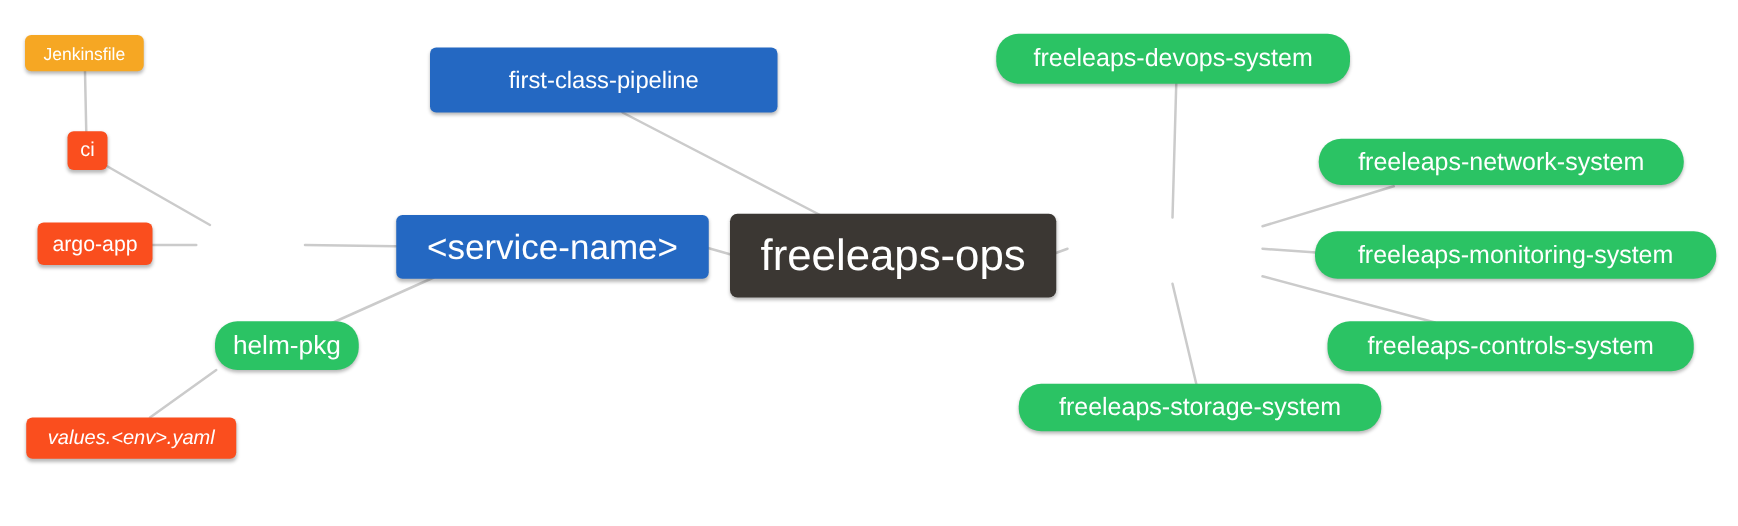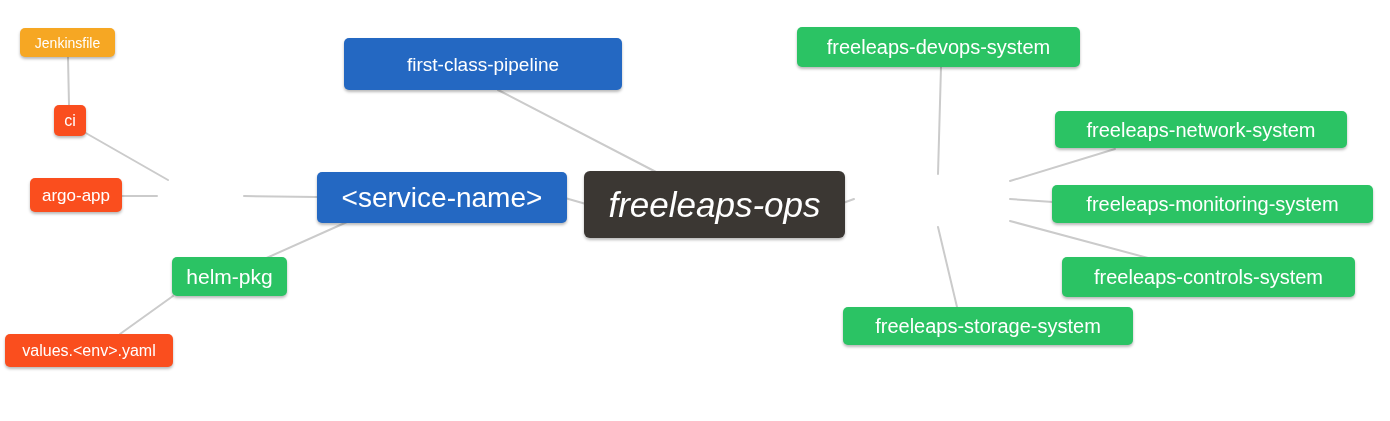--- a/index.html
+++ b/index.html
@@ -28,21 +28,21 @@
     color: #ffffff;
     border-radius: 5px;
     box-shadow: 0 2px 3px rgba(0,0,0,0.28);
     white-space: nowrap;
     cursor: pointer;
     user-select: none;
     line-height: 1;
   }
   .node.root    { background: var(--c-root, #3b3733); border-radius: 6px; }
   .node.primary { background: var(--c-primary, #2468c2); }
-  .node.success { background: var(--c-success, #2bc364); }
+  .node.success { background: var(--c-success, #2bc364); border-radius: 18px; }
   .node.warning { background: var(--c-warning, #f6a723); }
   .node.danger  { background: var(--c-danger, #fa4e1e); }
 </style>
 </head>
 <body>
 
 <div class="canvas">
 
   <svg class="edges" width="1390" height="421" aria-hidden="true">
     <line x1="68" y1="57" x2="69" y2="105"></line>
@@ -63,32 +63,32 @@
 
   <div class="node warning" style="left:20px;  top:28px;  width:95px;  height:29px; font-size:14px;">Jenkinsfile</div>
 
   <div class="node danger" style="left:54px;  top:105px; width:32px;  height:31px; font-size:16px;">ci</div>
 
   <div class="node danger" style="left:30px;  top:178px; width:92px;  height:34px; font-size:17px;">argo-app</div>
 
 
   <div class="node success" style="left:147px; top:257px; width:115px; height:39px; font-size:21px;margin-left:25px;">helm-pkg</div>
 
-  <div class="node danger" style="left:5px;   top:334px; width:168px; height:33px; font-size:16px;">values.&lt;env&gt;.yaml</div>
+  <div class="node danger" style="left:21px;   top:334px; width:168px; height:33px; font-size:16px;font-style:italic;">values.&lt;env&gt;.yaml</div>
 
   <div class="node primary" style="left:316px; top:38px;  width:278px; height:52px; font-size:19px;margin-left:28px;">first-class-pipeline</div>
 
   <div class="node primary" style="left:317px; top:172px; width:250px; height:51px; font-size:28px;">&lt;service-name&gt;</div>
 
-  <div class="node root" style="left:584px; top:171px; width:261px; height:67px; font-size:35px;font-style:italic;">freeleaps-ops</div>
+  <div class="node root" style="left:584px; top:171px; width:261px; height:67px; font-size:35px;">freeleaps-ops</div>
 
 
   <div class="node success" style="left:797px;  top:27px;  width:283px; height:40px; font-size:20px;">freeleaps-devops-system</div>
 
   <div class="node success" style="left:1055px; top:111px; width:292px; height:37px; font-size:20px;">freeleaps-network-system</div>
 
   <div class="node success" style="left:1052px; top:185px; width:321px; height:38px; font-size:20px;">freeleaps-monitoring-system</div>
 
   <div class="node success" style="left:1062px; top:257px; width:293px; height:40px; font-size:20px;">freeleaps-controls-system</div>
 
-  <div class="node success" style="left:815px;  top:307px; width:290px; height:38px; font-size:20px;margin-left:28px;">freeleaps-storage-system</div>
+  <div class="node success" style="left:815px;  top:307px; width:290px; height:38px; font-size:20px;">freeleaps-storage-system</div>
 
 </div>
 
 </body></html>

